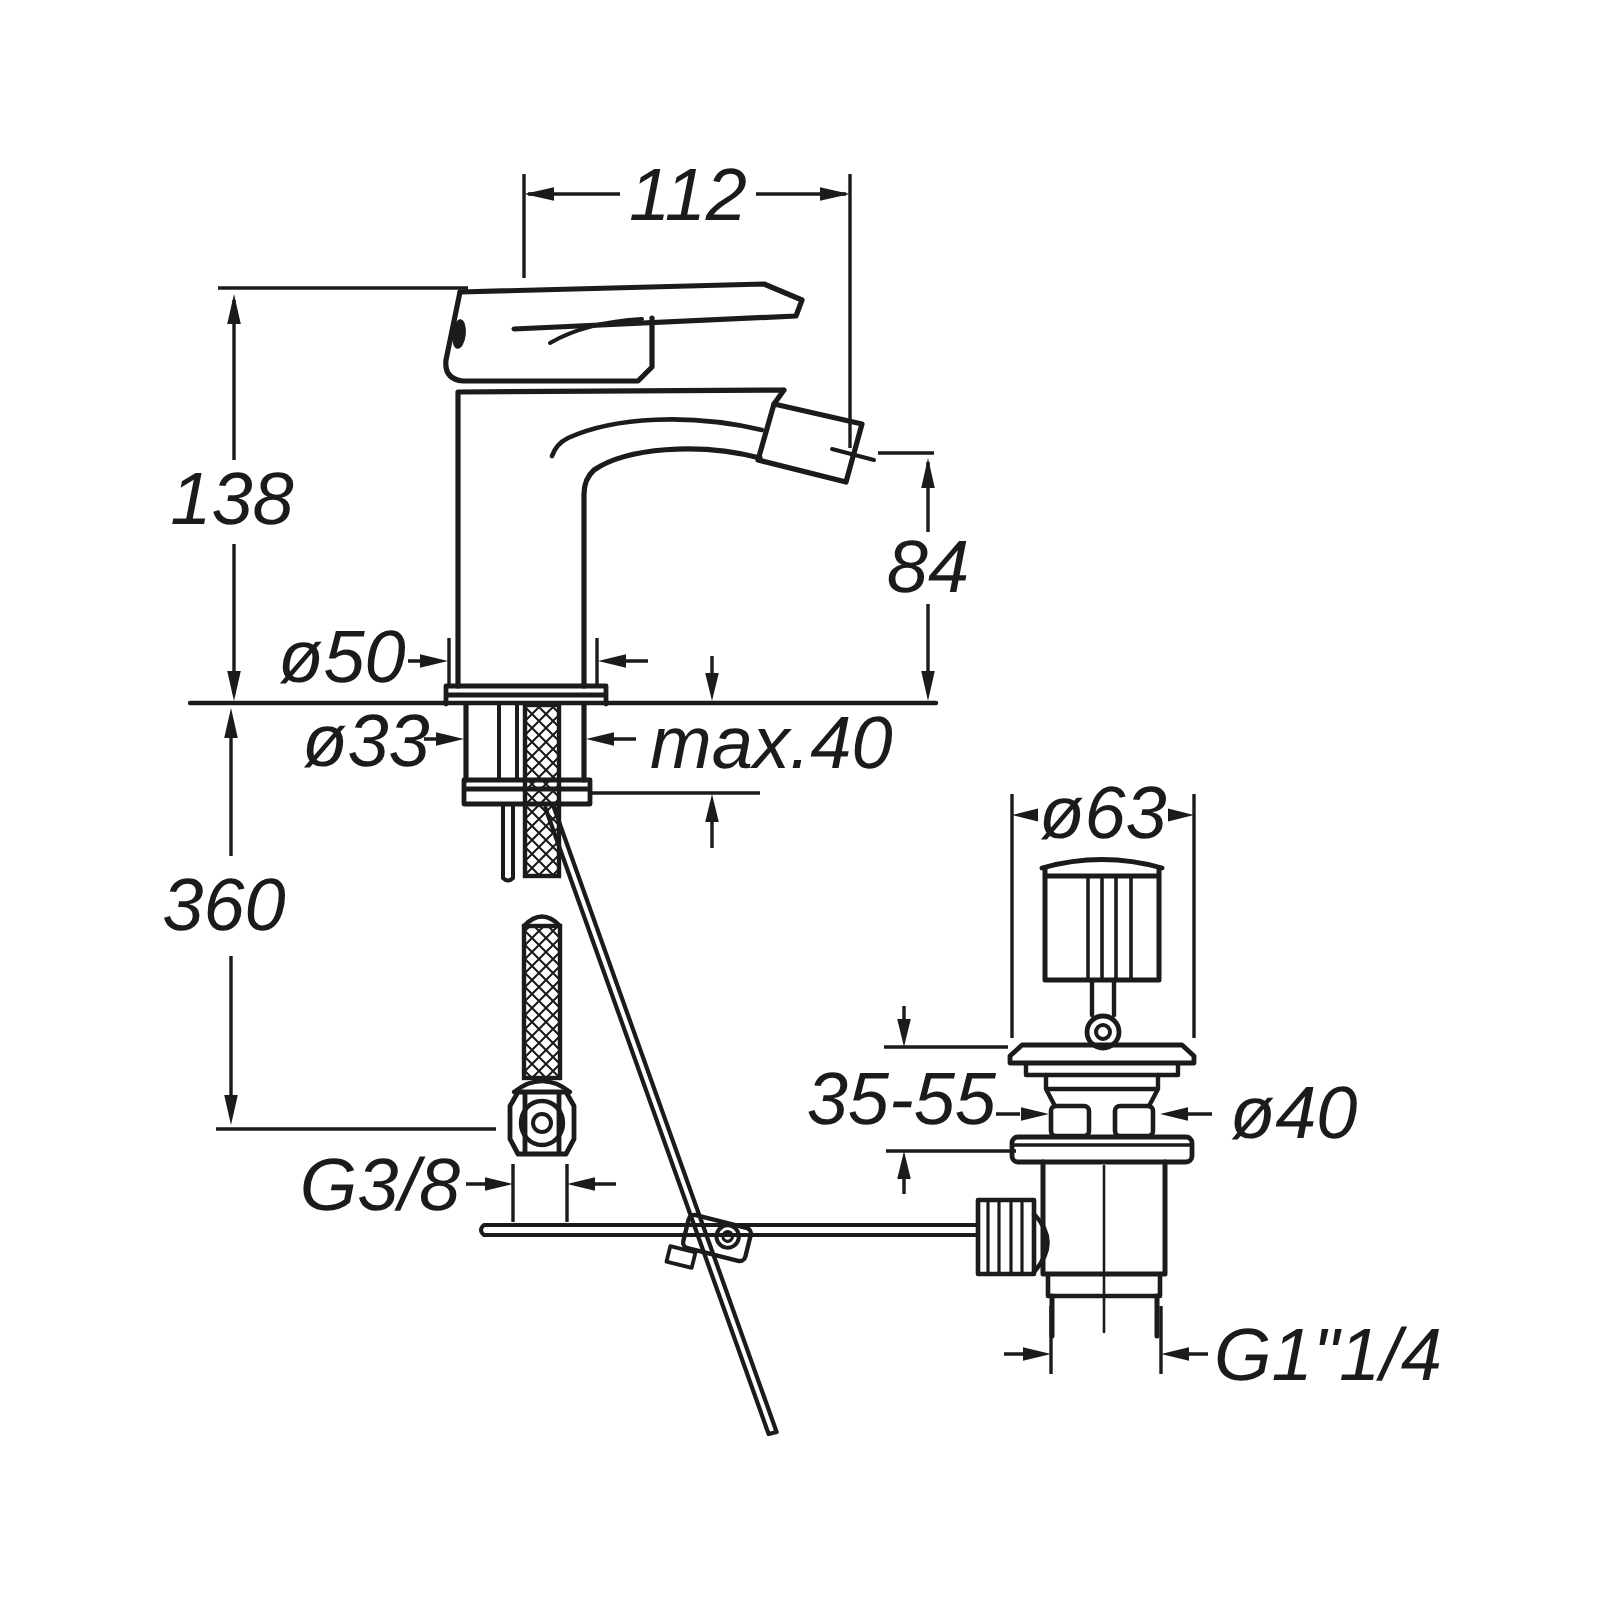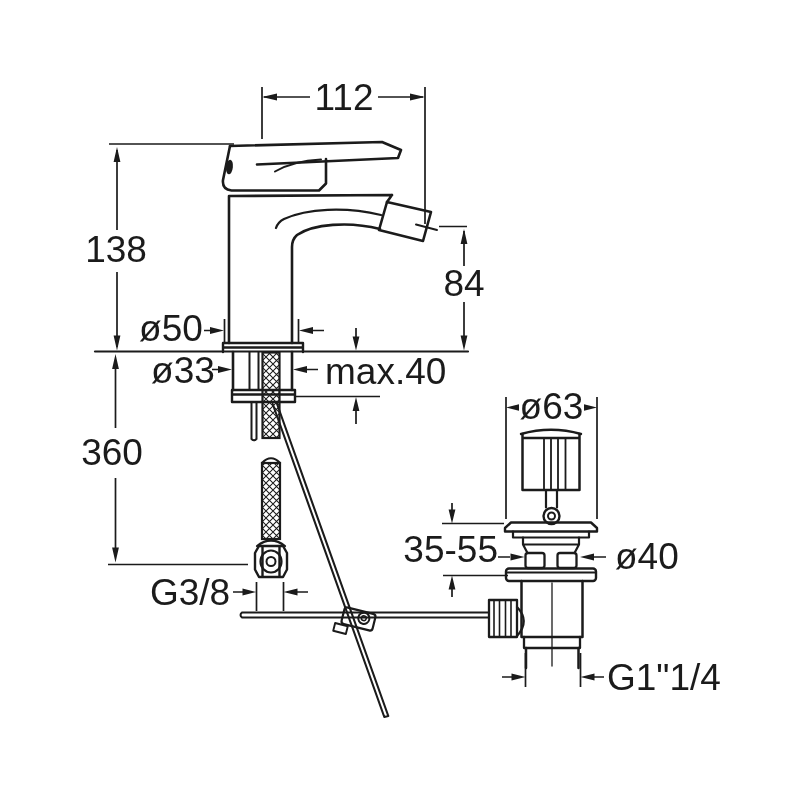--- a/index.html
+++ b/index.html
@@ -1,17 +1,17 @@
 <!DOCTYPE html>
 <html><head>
 <meta charset="utf-8">
 <style>
   html,body{margin:0;padding:0;background:#ffffff;}
   .canvas{position:relative;width:800px;height:800px;background:#ffffff;overflow:hidden;
-          font-family:"Liberation Sans", sans-serif;}
+          font-family:"Liberation Sans", sans-serif;font-style:italic;}
   svg text{font-family:"Liberation Sans", sans-serif;font-size:37px;fill:#1b1b1b;}
   .obj{stroke:#1b1b1b;fill:none;stroke-linecap:round;stroke-linejoin:round;}
   .dimline{stroke:#1b1b1b;stroke-width:1.7;fill:none;stroke-linecap:butt;}
   .dimarrow{fill:#1b1b1b;stroke:none;}
 </style>
 </head>
 <body>
 
 <div class="canvas">
 <svg width="800" height="800" viewBox="0 0 800 800">

